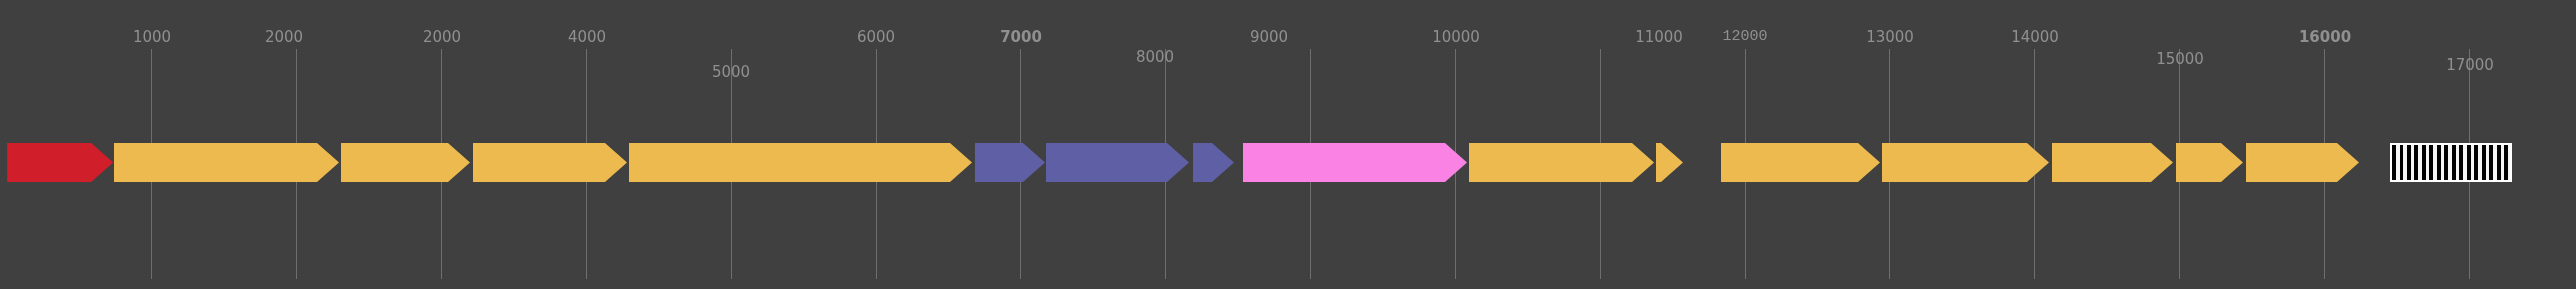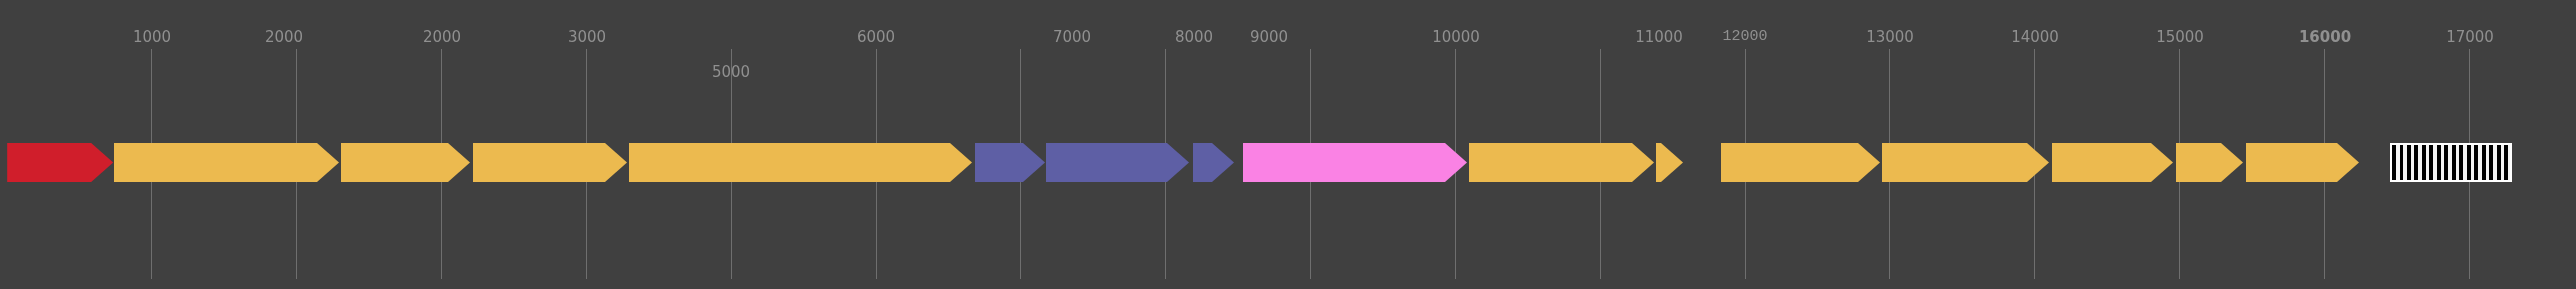--- a/index.html
+++ b/index.html
@@ -53,47 +53,47 @@
 <body>
 
 <div id="figure">
     <div class="gridline" style="left: 151px; top: 49px; height: 230px;"></div>
     <div class="tick-label" style="left: 152px;">1000</div>
     <div class="gridline" style="left: 296px; top: 49px; height: 230px;"></div>
     <div class="tick-label" style="left: 284px;">2000</div>
     <div class="gridline" style="left: 441px; top: 49px; height: 230px;"></div>
     <div class="tick-label" style="left: 442px;">2000</div>
     <div class="gridline" style="left: 586px; top: 49px; height: 230px;"></div>
-    <div class="tick-label" style="left: 587px;">3000</div>
+    <div class="tick-label" style="left: 587px;">4000</div>
     <div class="gridline" style="left: 731px; top: 49px; height: 230px;"></div>
     <div class="tick-label" style="left: 731px; margin-top: 35px;">5000</div>
     <div class="gridline" style="left: 876px; top: 49px; height: 230px;"></div>
     <div class="tick-label" style="left: 876px;">6000</div>
     <div class="gridline" style="left: 1020px; top: 49px; height: 230px;"></div>
-    <div class="tick-label" style="left: 1072px;">7000</div>
+    <div class="tick-label" style="left: 1021px; font-weight: bold;">7000</div>
     <div class="gridline" style="left: 1165px; top: 49px; height: 230px;"></div>
-    <div class="tick-label" style="left: 1194px;">8000</div>
+    <div class="tick-label" style="left: 1155px; margin-top: 20px;">8000</div>
     <div class="gridline" style="left: 1310px; top: 49px; height: 230px;"></div>
     <div class="tick-label" style="left: 1269px;">9000</div>
     <div class="gridline" style="left: 1455px; top: 49px; height: 230px;"></div>
     <div class="tick-label" style="left: 1456px;">10000</div>
     <div class="gridline" style="left: 1600px; top: 49px; height: 230px;"></div>
     <div class="tick-label" style="left: 1659px;">11000</div>
     <div class="gridline" style="left: 1745px; top: 49px; height: 230px;"></div>
     <div class="tick-label" style="left: 1745px; font-family: Liberation Mono, monospace;">12000</div>
     <div class="gridline" style="left: 1889px; top: 49px; height: 230px;"></div>
     <div class="tick-label" style="left: 1890px;">13000</div>
     <div class="gridline" style="left: 2034px; top: 49px; height: 230px;"></div>
     <div class="tick-label" style="left: 2035px;">14000</div>
     <div class="gridline" style="left: 2179px; top: 49px; height: 230px;"></div>
-    <div class="tick-label" style="left: 2180px;">15000</div>
+    <div class="tick-label" style="left: 2180px; margin-top: 22px;">15000</div>
     <div class="gridline" style="left: 2324px; top: 49px; height: 230px;"></div>
     <div class="tick-label" style="left: 2325px; font-weight: bold;">16000</div>
     <div class="gridline" style="left: 2469px; top: 49px; height: 230px;"></div>
-    <div class="tick-label" style="left: 2470px;">17000</div>
+    <div class="tick-label" style="left: 2470px; margin-top: 28px;">17000</div>
     <div class="feature arrow" style="left: 7.2px; width: 106px; top: 143px; height: 39px; background: rgb(208, 30, 43); clip-path: polygon(0px 0px, calc(100% - 22px) 0px, 100% 50%, calc(100% - 22px) 100%, 0px 100%);"></div>
     <div class="feature arrow" style="left: 114px; width: 225px; top: 143px; height: 39px; background: rgb(236, 186, 79); clip-path: polygon(0px 0px, calc(100% - 22px) 0px, 100% 50%, calc(100% - 22px) 100%, 0px 100%);"></div>
     <div class="feature arrow" style="left: 341px; width: 129px; top: 143px; height: 39px; background: rgb(236, 186, 79); clip-path: polygon(0px 0px, calc(100% - 22px) 0px, 100% 50%, calc(100% - 22px) 100%, 0px 100%);"></div>
     <div class="feature arrow" style="left: 473px; width: 154px; top: 143px; height: 39px; background: rgb(236, 186, 79); clip-path: polygon(0px 0px, calc(100% - 22px) 0px, 100% 50%, calc(100% - 22px) 100%, 0px 100%);"></div>
     <div class="feature arrow" style="left: 629px; width: 343px; top: 143px; height: 39px; background: rgb(236, 186, 79); clip-path: polygon(0px 0px, calc(100% - 22px) 0px, 100% 50%, calc(100% - 22px) 100%, 0px 100%);"></div>
     <div class="feature arrow" style="left: 975px; width: 70px; top: 143px; height: 39px; background: rgb(94, 95, 165); clip-path: polygon(0px 0px, calc(100% - 22px) 0px, 100% 50%, calc(100% - 22px) 100%, 0px 100%);"></div>
     <div class="feature arrow" style="left: 1046px; width: 143px; top: 143px; height: 39px; background: rgb(94, 95, 165); clip-path: polygon(0px 0px, calc(100% - 22px) 0px, 100% 50%, calc(100% - 22px) 100%, 0px 100%);"></div>
     <div class="feature arrow" style="left: 1193px; width: 41px; top: 143px; height: 39px; background: rgb(94, 95, 165); clip-path: polygon(0px 0px, calc(100% - 22px) 0px, 100% 50%, calc(100% - 22px) 100%, 0px 100%);"></div>
     <div class="feature arrow" style="left: 1243px; width: 224px; top: 143px; height: 39px; background: rgb(250, 130, 228); clip-path: polygon(0px 0px, calc(100% - 22px) 0px, 100% 50%, calc(100% - 22px) 100%, 0px 100%);"></div>
     <div class="feature arrow" style="left: 1469px; width: 185px; top: 143px; height: 39px; background: rgb(236, 186, 79); clip-path: polygon(0px 0px, calc(100% - 22px) 0px, 100% 50%, calc(100% - 22px) 100%, 0px 100%);"></div>

